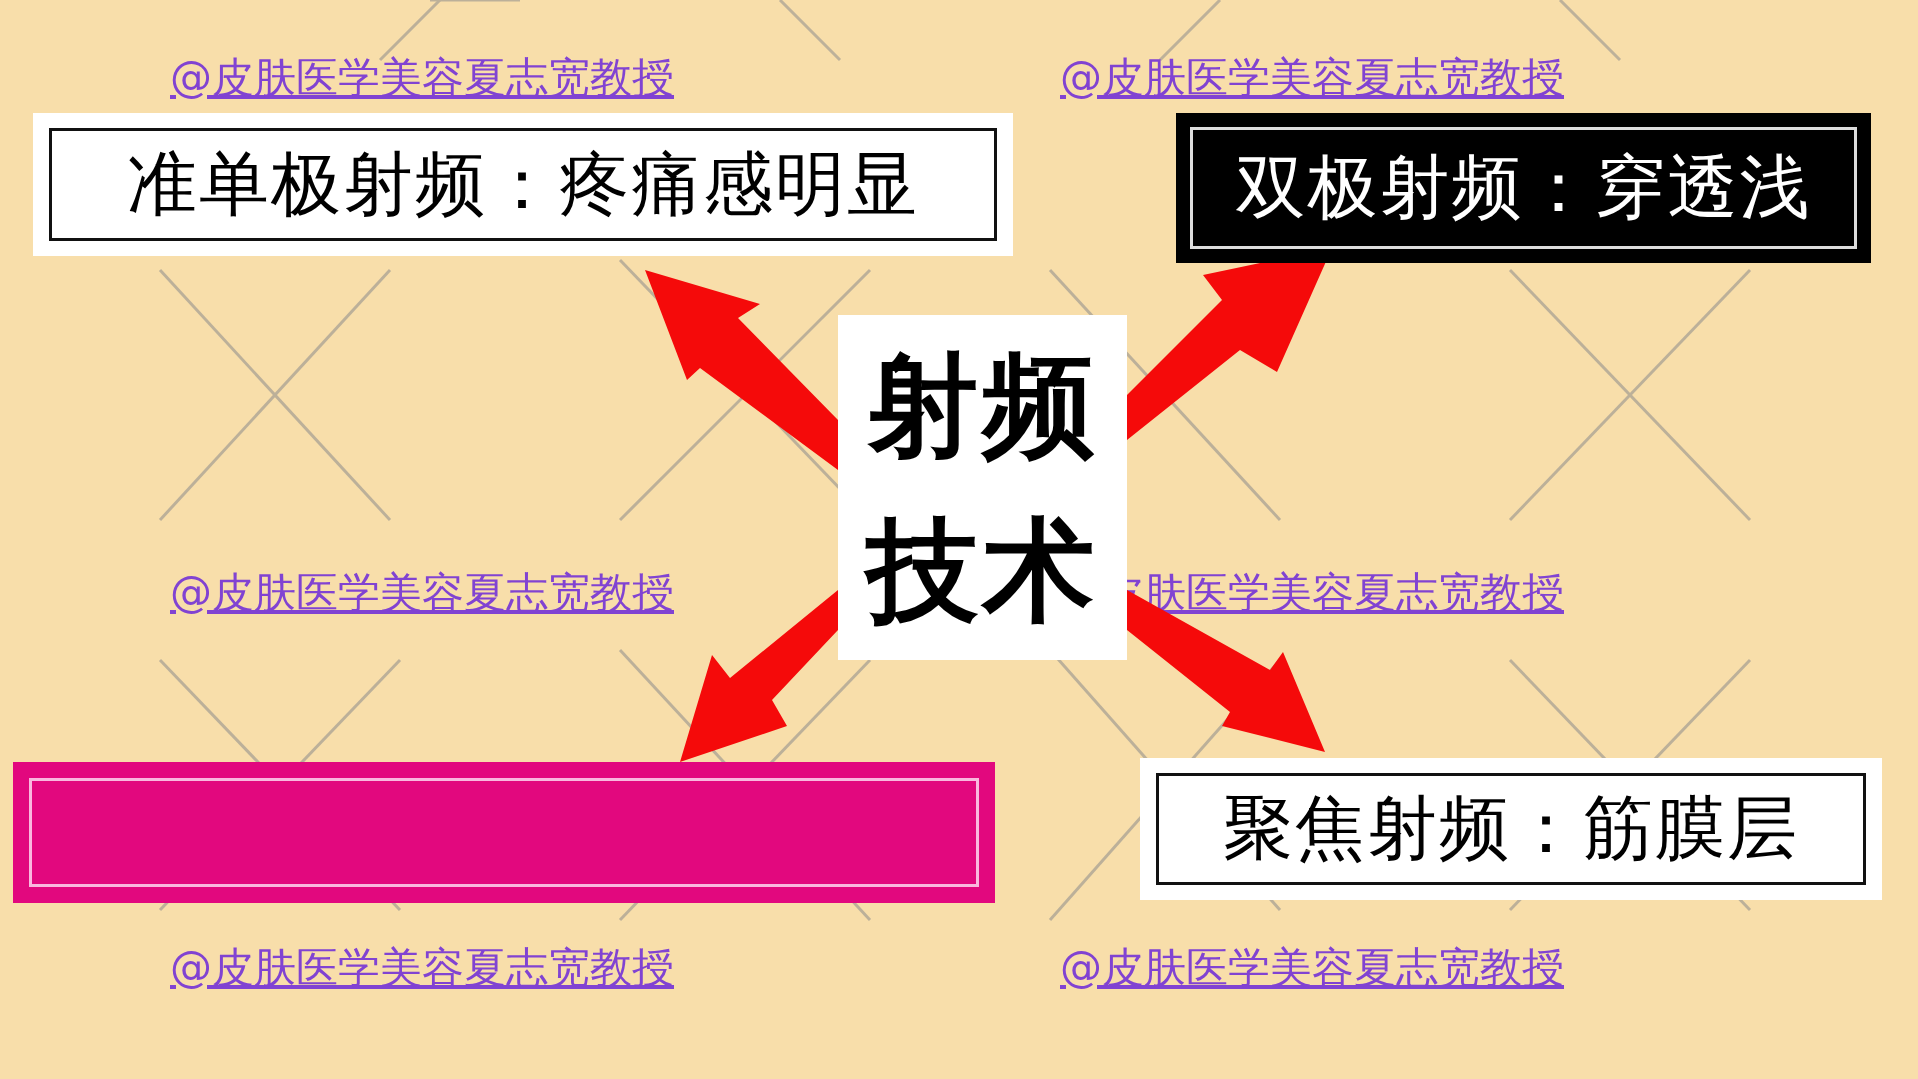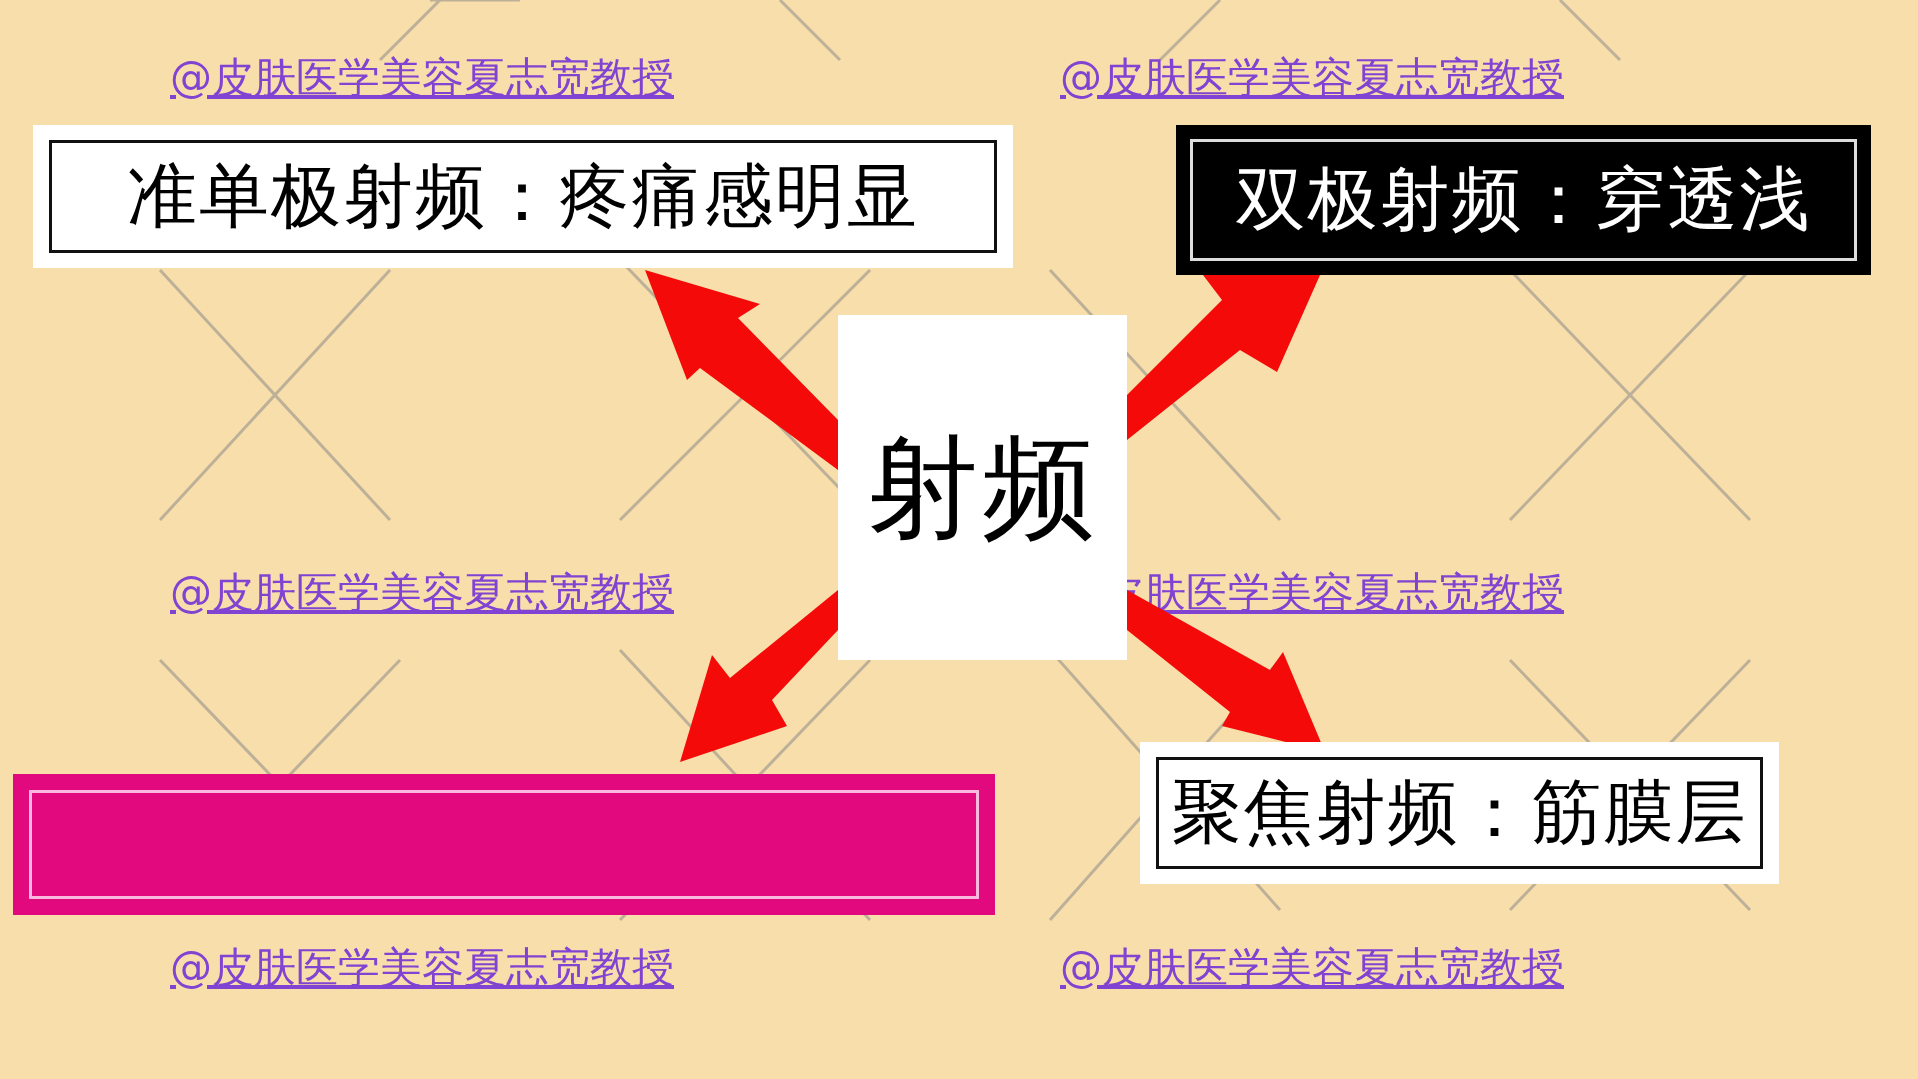--- a/index.html
+++ b/index.html
@@ -1,22 +1,22 @@
 <!DOCTYPE html>
 <html><head>
 <meta charset="utf-8">
 <style>
   html,body{margin:0;padding:0;}
   body{width:1918px;height:1079px;position:relative;overflow:hidden;background:#f8deaa;font-family:"DejaVu Sans",sans-serif;}
   .lines{position:absolute;left:0;top:0;width:1918px;height:1079px;}
   .wm{position:absolute;font-size:42px;color:#6d28d9;white-space:nowrap;letter-spacing:0px;opacity:.85;text-decoration:underline;}
-  .box{position:absolute;display:flex;align-items:center;justify-content:center;box-sizing:border-box;margin-top:12px;}
+  .box{position:absolute;display:flex;align-items:center;justify-content:center;box-sizing:border-box;}
   .inner{position:absolute;box-sizing:border-box;}
   .label{position:relative;font-size:70px;white-space:nowrap;letter-spacing:2px;}
-  .center{position:absolute;left:838px;top:315px;width:289px;height:345px;background:#fff;display:flex;flex-direction:column;align-items:center;justify-content:center;}
+  .center{position:absolute;left:838px;top:315px;width:289px;height:345px;background:#fff;display:flex;flex-direction:column;align-items:center;justify-content:center;font-weight:bold;}
   .center span{font-size:112px;line-height:165px;color:#000;letter-spacing:4px;}
   .arrows{position:absolute;left:0;top:0;width:1918px;height:1079px;}
 </style>
 </head>
 <body>
 
 <svg class="lines" viewBox="0 0 1918 1079">
   <g stroke="#8c8c8c" stroke-width="3" opacity="0.55" fill="none">
     <line x1="160" y1="270" x2="390" y2="520"></line>
     <line x1="390" y1="270" x2="160" y2="520"></line>
@@ -67,22 +67,23 @@
   <span class="label" style="color:#000;">准单极射频：疼痛感明显</span>
 </div>
 
 <div class="box" style="left:1176px;top:113px;width:695px;height:150px;background:#000;">
   <div class="inner" style="left:14px;top:14px;right:14px;bottom:14px;border:3px solid #ddd;"></div>
   <span class="label" style="color:#fff;">双极射频：穿透浅</span>
 </div>
 
 <div class="center">
   <span>射频</span>
+  <span>技术</span>
 </div>
 
 <div class="box" style="left:13px;top:762px;width:982px;height:141px;background:#e2087e;">
   <div class="inner" style="left:16px;top:16px;right:16px;bottom:16px;border:3px solid #f9b8de;"></div>
 </div>
 
-<div class="box" style="left:1140px;top:730px;width:639px;height:142px;background:#fff;">
+<div class="box" style="left:1140px;top:758px;width:742px;height:142px;background:#fff;">
   <div class="inner" style="left:16px;top:15px;right:16px;bottom:15px;border:3px solid #111;"></div>
   <span class="label" style="color:#000;">聚焦射频：筋膜层</span>
 </div>
 
 </body></html>

